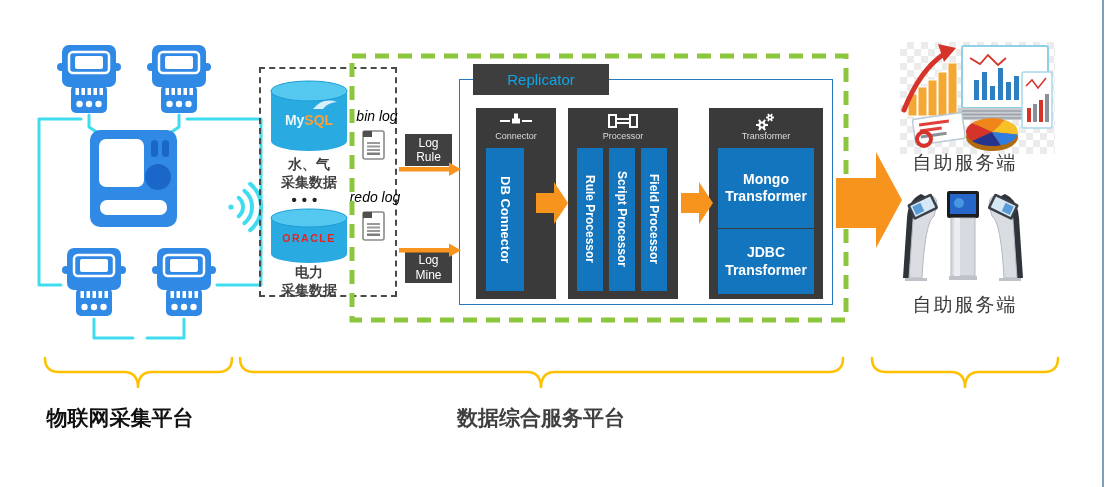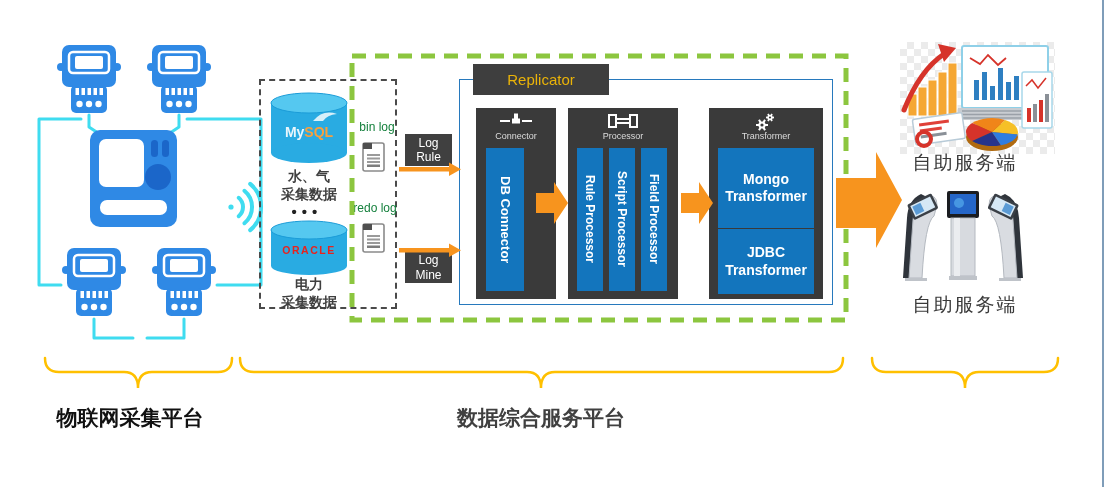--- a/index.html
+++ b/index.html
@@ -1,37 +1,37 @@
 <!DOCTYPE html>
 <html><head>
 <meta charset="utf-8">
 <style>
   html,body{margin:0;padding:0;background:#fff;}
   .canvas{position:relative;width:1107px;height:487px;background:#fff;overflow:hidden;
           font-family:"Liberation Sans","DejaVu Sans",sans-serif;}
   .abs{position:absolute;}
   
-  .src-box{left:259px;top:79px;width:138px;height:230px;border:2px dashed #4a4a4a;box-sizing:border-box;z-index:1;padding-left:29px;}
+  .src-box{left:259px;top:67px;width:138px;height:230px;border:2px dashed #4a4a4a;box-sizing:border-box;z-index:1;padding-left:29px;}
   
   .replicator{left:459px;top:79px;width:374px;height:226px;border:1.5px solid #2779BD;background:#fff;box-sizing:border-box;z-index:2;}
-  .rep-header{left:13px;top:-16px;width:136px;height:31px;background:#3E3E3E;color:#eab308;font-size:15px;
+  .rep-header{left:13px;top:-16px;width:136px;height:31px;background:#3E3E3E;color:#0ea5e9;font-size:15px;
               display:flex;align-items:center;justify-content:center;}
   .panel{top:28px;height:191px;background:#3A3A3A;}
   .panel-label{left:0;top:23px;width:100%;text-align:center;font-size:9px;color:#DCDCDC;}
   .panel-icon{left:0;top:4px;width:100%;display:flex;justify-content:center;}
   .vbox{background:#1375BD;color:#fff;display:flex;align-items:center;justify-content:center;
         writing-mode:vertical-rl;font-weight:bold;}
   .hbox{background:#1375BD;color:#fff;display:flex;align-items:center;justify-content:center;
         text-align:center;font-weight:bold;font-size:14px;line-height:1.25;}
   
   .logbox{background:#404040;color:#fff;font-size:12px;line-height:1.2;display:flex;align-items:center;
           justify-content:center;text-align:center;z-index:4;}
   
   .cyl-caption{width:120px;text-align:center;font-size:14px;line-height:1.3;color:#3f3f3f;font-weight:600;}
-  .small-label{font-size:12px;color:#15803d;font-weight:500;}
+  .small-label{font-size:14px;color:#000000;font-weight:500;font-style:italic;}
   .ellipsis{width:120px;text-align:center;font-size:15px;font-weight:bold;color:#222;letter-spacing:5px;}
   .big-label{font-size:21px;font-weight:bold;color:#111;text-align:center;z-index:5;}
   .red{color:#404040;}
   .term-label{font-size:19px;color:#3a3a3a;text-align:center;letter-spacing:2px;z-index:2;}
   .checker{background:conic-gradient(#ebebeb 25%, #ffffff 0 50%, #ebebeb 0 75%, #ffffff 0);
            background-size:14px 14px;}
   .overlay{left:0;top:0;z-index:6;pointer-events:none;}
   .edge-line{left:1102px;top:0;width:2px;height:487px;background:#7f9db9;z-index:7;}
 </style>
 </head>
@@ -302,17 +302,17 @@
 
     <polygon points="836,178 876,178 876,152 902,200 876,248 876,228 836,228" fill="#F7941E"></polygon>
 
     <g fill="none" stroke="#FFC000" stroke-width="2.5" stroke-linecap="round">
       <path d="M45,358 Q45,372 59,372 H124 Q138,372 138,388 Q138,372 152,372 H218 Q232,372 232,358"></path>
       <path d="M240,358 Q240,372 254,372 H527 Q541,372 541,388 Q541,372 555,372 H829 Q843,372 843,358"></path>
       <path d="M872,358 Q872,372 886,372 H951 Q965,372 965,388 Q965,372 979,372 H1044 Q1058,372 1058,358"></path>
     </g>
   </svg>
 
-  <div class="abs big-label" style="left:30px;top:404px;width:200px;">物联网采集平台</div>
+  <div class="abs big-label" style="left:20px;top:404px;width:200px;">物联网采集平台</div>
   <div class="abs big-label red" style="left:431px;top:404px;width:220px;">数据综合服务平台</div>
 
   <div class="abs edge-line"></div>
 </div>
 
 </body></html>

